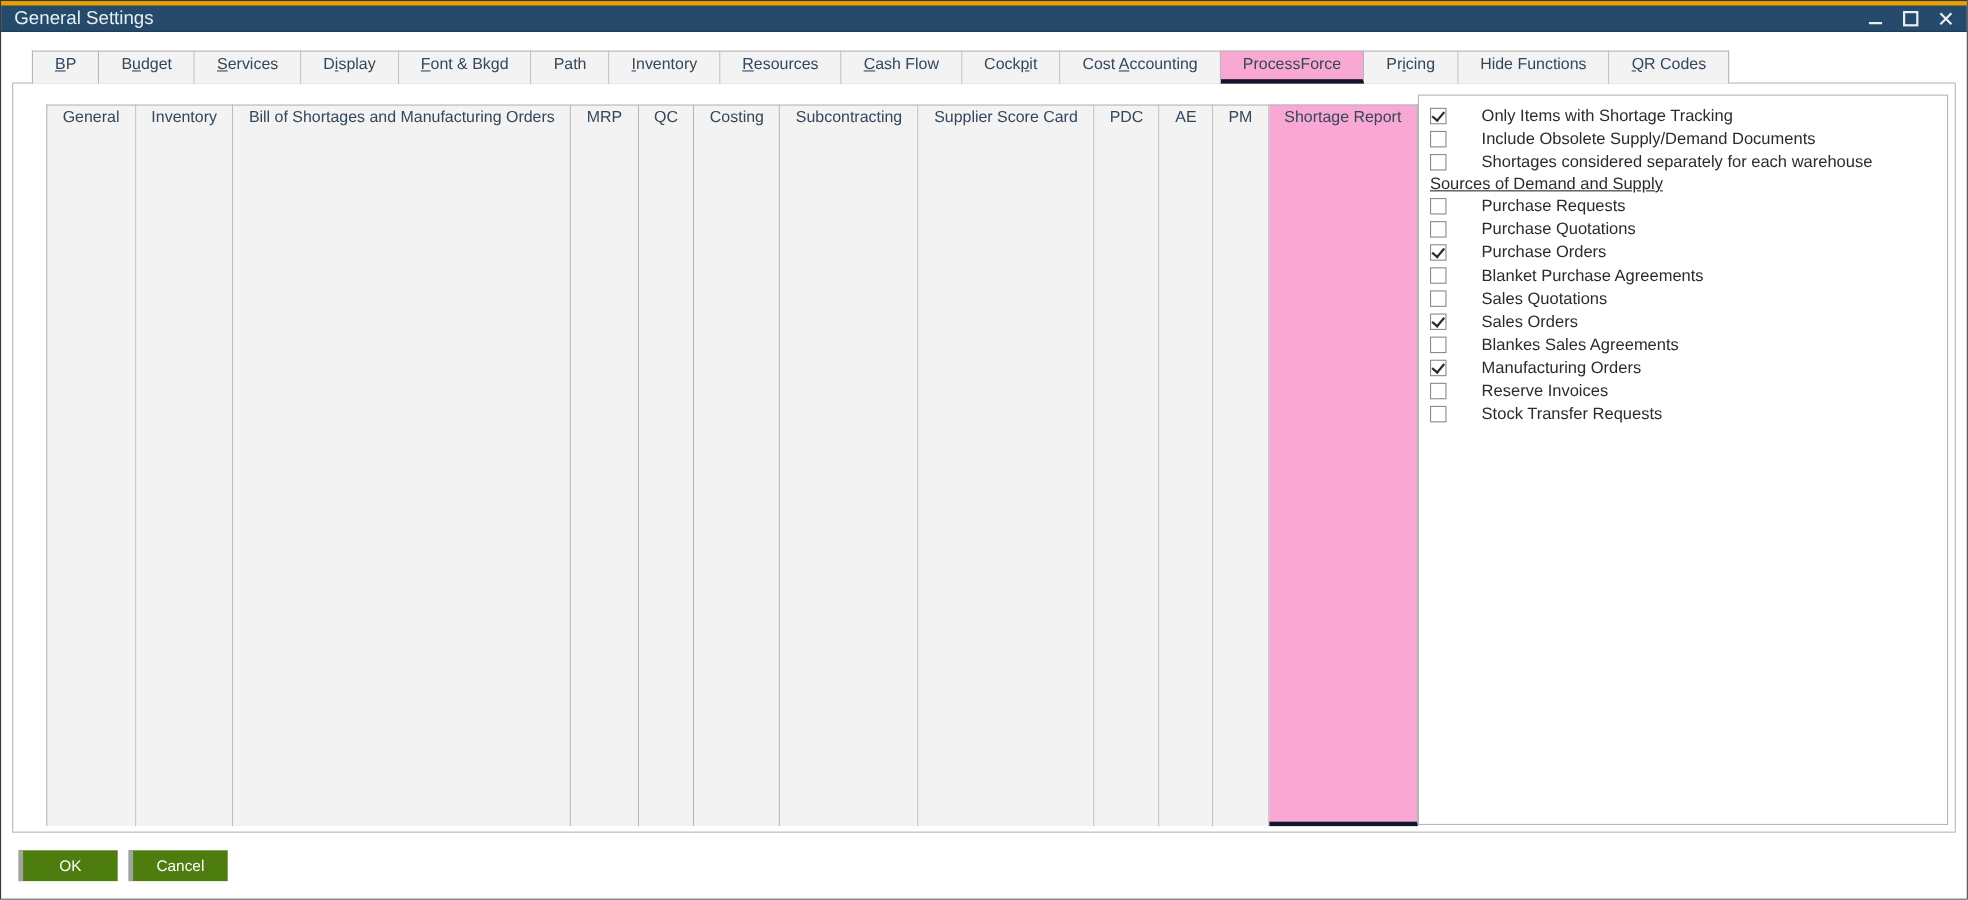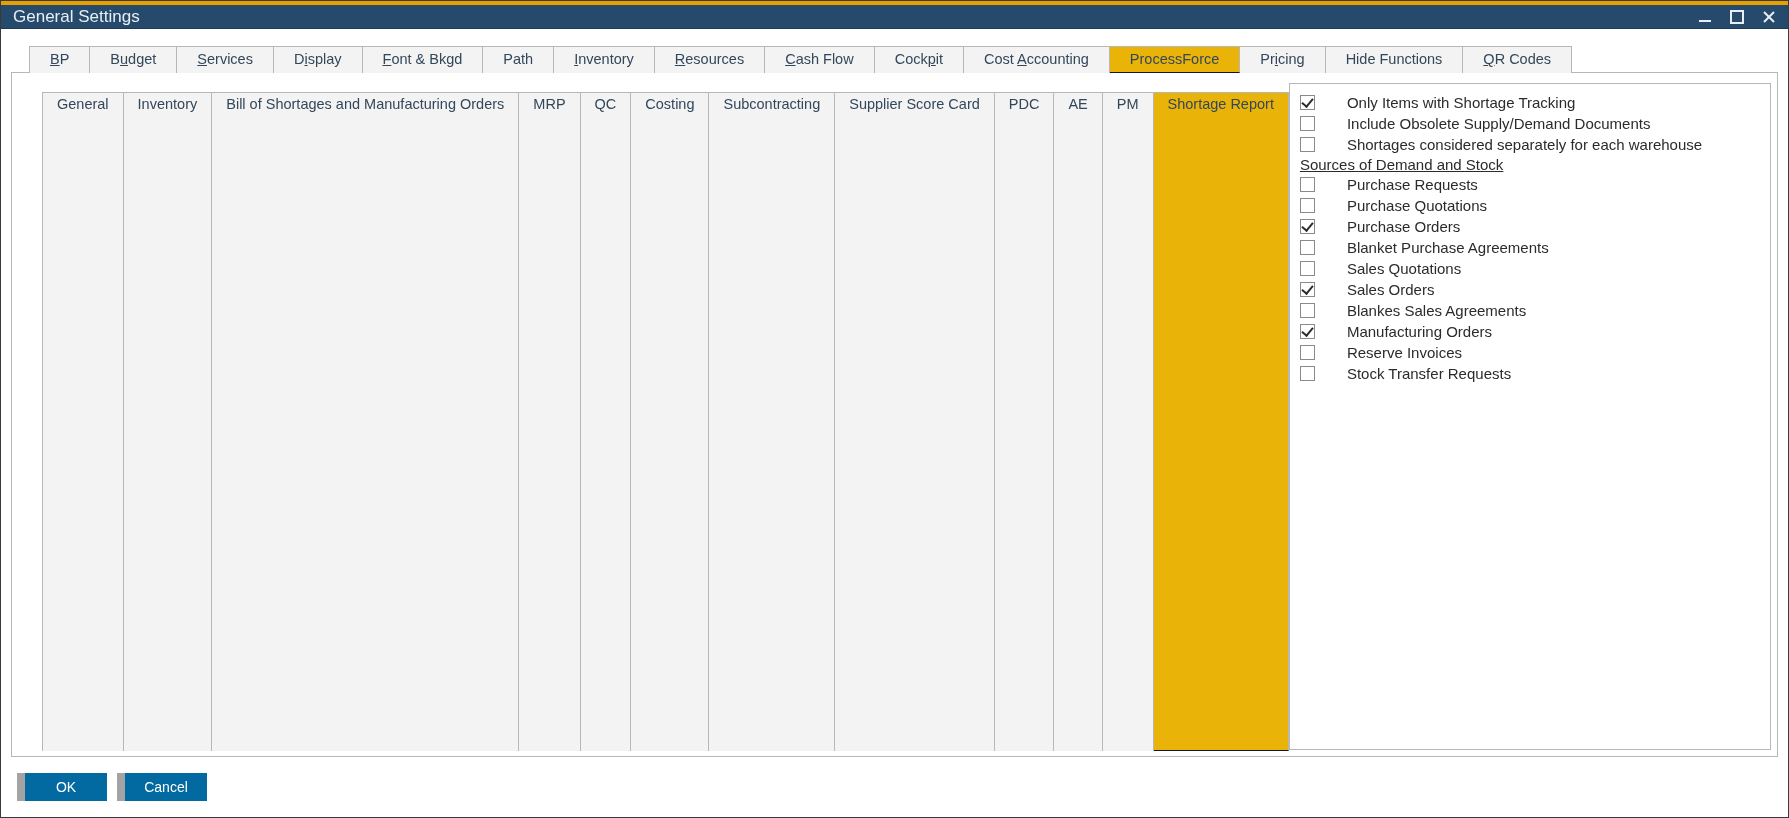--- a/index.html
+++ b/index.html
@@ -56,22 +56,22 @@
     margin-right: 0px;
     color: #33475b;
     cursor: pointer;
     position: relative;
     top: 1px;
     font-size: 14.5px;
   }
   .tab + .tab { border-left: none; }
   .tab .mnemonic { text-decoration: underline; }
   .tab.selected {
-    background: #eab308;
-    border-bottom: 1px solid #0f172a;
+    background: #f9a8d4;
+    border-bottom: 4px solid #0f172a;
     z-index: 2;
   }
   .tab-row.primary { margin-top: 6px; }
   .tab-row.secondary { margin-top: 8px; margin-left: 24px; }
   .tab-row.secondary .tab { padding: 3px 14px 4px 14px; font-size: 14.5px; }
   .outer-panel {
     border: 1px solid #b7b7b7;
     flex: 1 1 auto;
     display: flex;
     flex-direction: row;
@@ -120,24 +120,24 @@
     color: #2b2b2b;
   }
   .footer {
     display: flex;
     gap: 10px;
     padding: 16px 6px 8px 6px;
   }
   .btn {
     min-width: 90px;
     height: 28px;
-    background: #0369a1;
+    background: #4d7c0f;
     color: #ffffff;
     border: none;
-    border-left: 8px solid #a3a3a3;
+    border-left: 4px solid #a3a3a3;
     font-size: 14px;
     cursor: pointer;
     display: inline-flex;
     align-items: center;
     justify-content: center;
     padding: 0 16px;
   }
 </style>
 </head>
 <body>
@@ -209,21 +209,21 @@
             </label>
             <label class="checkbox-row">
               <input type="checkbox" style="">
               <span>Include Obsolete Supply/Demand Documents</span>
             </label>
             <label class="checkbox-row">
               <input type="checkbox" style="">
               <span>Shortages considered separately for each warehouse</span>
             </label>
           </div>
-        <div class="section-header">Sources of Demand and Stock</div>
+        <div class="section-header">Sources of Demand and Supply</div>
         <div id="source-checks">
             <label class="checkbox-row">
               <input type="checkbox" style="">
               <span>Purchase Requests</span>
             </label>
             <label class="checkbox-row">
               <input type="checkbox" style="">
               <span>Purchase Quotations</span>
             </label>
             <label class="checkbox-row">

